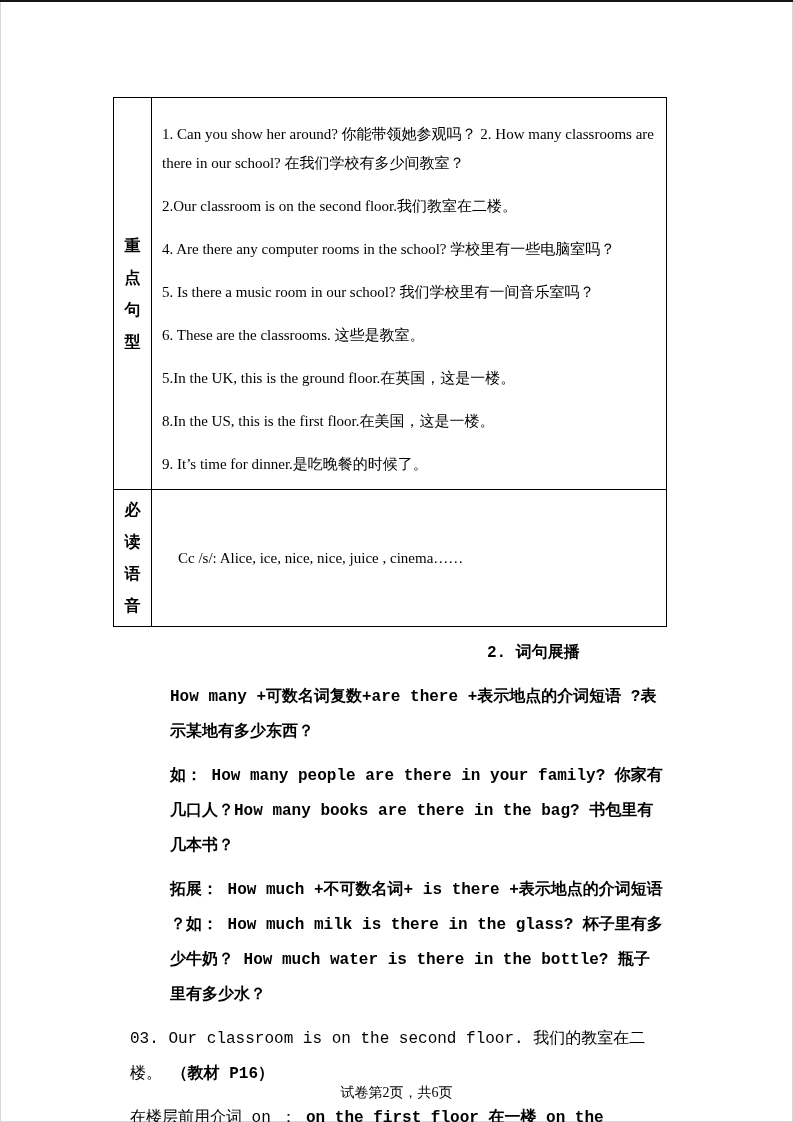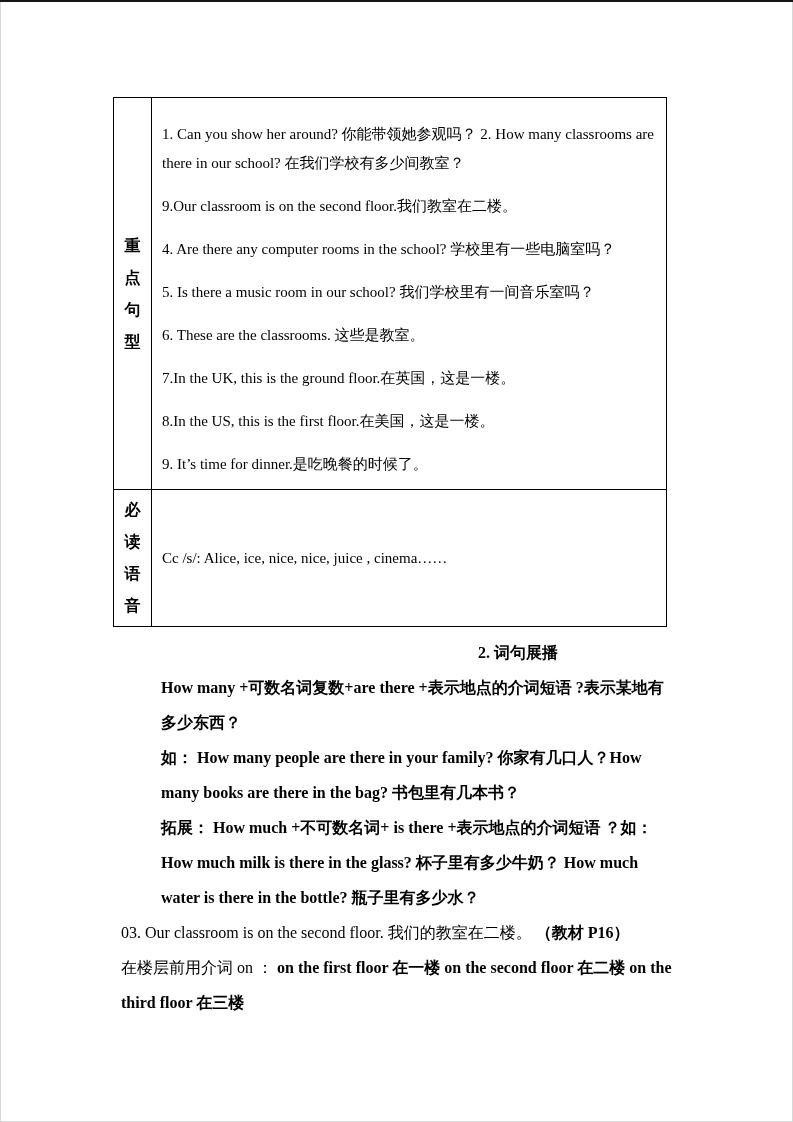--- a/index.html
+++ b/index.html
@@ -34,28 +34,28 @@
     padding: 4px 0;
   }
   td.head-cell .vchar { line-height: 32px; }
   td.body-cell { padding: 8px 10px; }
   td.body-cell p {
     margin: 14px 0 2px 0;
     font-size: 15px;
     line-height: 29px;
   }
   tr.row-phonics td.body-cell { height: 130px; }
-  tr.row-phonics td.body-cell p { margin: 0; }
+  tr.row-phonics td.body-cell p { margin: 16px; }
 
   .doc-body {
     margin: 8px 121px 0 121px;
     font-size: 16px;
     line-height: 35px;
   }
-  .doc-body p { margin: 0; }
+  .doc-body p { margin: 9px; font-family: Liberation Mono, monospace; }
   .bold { font-weight: bold; }
   .section-title {
     font-weight: bold;
     padding-left: 357px;
     white-space: nowrap;
   }
   .first-indent { text-indent: 40px; }
   .block-indent { padding-left: 40px; }
 
   .page-footer {
@@ -76,25 +76,25 @@
     <tbody>
         <tr>
       <td class="head-cell">
         <div class="vchar">重</div>
         <div class="vchar">点</div>
         <div class="vchar">句</div>
         <div class="vchar">型</div>
       </td>
       <td class="body-cell">
         <p>1. Can you show her around?  你能带领她参观吗？ 2. How many classrooms are there in our school?  在我们学校有多少间教室？</p>
-        <p>9.Our classroom is on the second floor.我们教室在二楼。</p>
+        <p>2.Our classroom is on the second floor.我们教室在二楼。</p>
         <p>4. Are there any computer rooms in the school?  学校里有一些电脑室吗？</p>
         <p>5. Is there a music room in our school?  我们学校里有一间音乐室吗？</p>
         <p>6. These are the classrooms.  这些是教室。</p>
-        <p>7.In the UK, this is the ground floor.在英国，这是一楼。</p>
+        <p>5.In the UK, this is the ground floor.在英国，这是一楼。</p>
         <p>8.In the US, this is the first floor.在美国，这是一楼。</p>
         <p>9. It’s time for dinner.是吃晚餐的时候了。</p>
       </td>
     </tr>
     <tr class="row-phonics">
       <td class="head-cell">
         <div class="vchar">必</div>
         <div class="vchar">读</div>
         <div class="vchar">语</div>
         <div class="vchar">音</div>
@@ -111,14 +111,15 @@
 
 
     <p class="bold block-indent">How many +可数名词复数+are there +表示地点的介词短语 ?表示某地有多少东西？</p>
     <p class="bold block-indent">如： How many people are there in your family?  你家有几口人？How many books are there in the bag?  书包里有几本书？</p>
     <p class="bold block-indent">拓展： How much +不可数名词+ is there +表示地点的介词短语 ？如： How much milk is there in the glass?  杯子里有多少牛奶？ How much water is there in the bottle? 瓶子里有多少水？</p>
 
     <p><span>03. Our classroom is on the second floor.  我们的教室在二楼。 </span><span class="bold">（教材 P16）</span></p>
     <p><span>在楼层前用介词 on ：</span><span class="bold"> on the first floor  在一楼  on the second floor  在二楼  on the third floor  在三楼</span></p>
   </div>
 
+  <div class="page-footer">试卷第2页，共6页</div>
 
 </div>
 
 </body></html>

